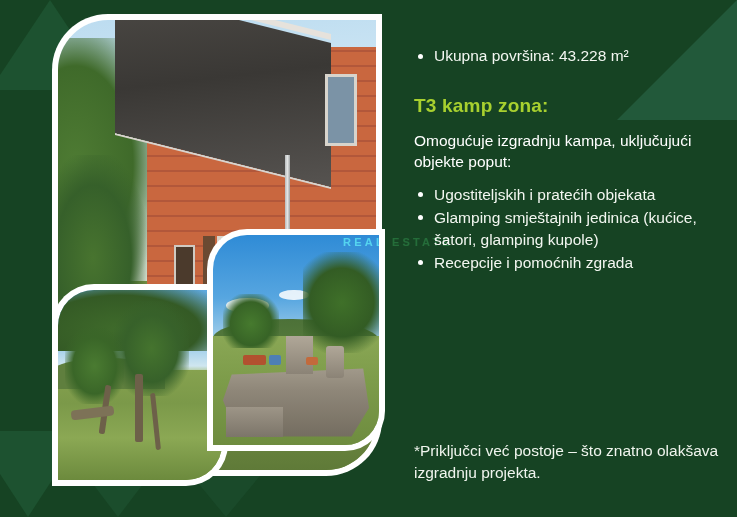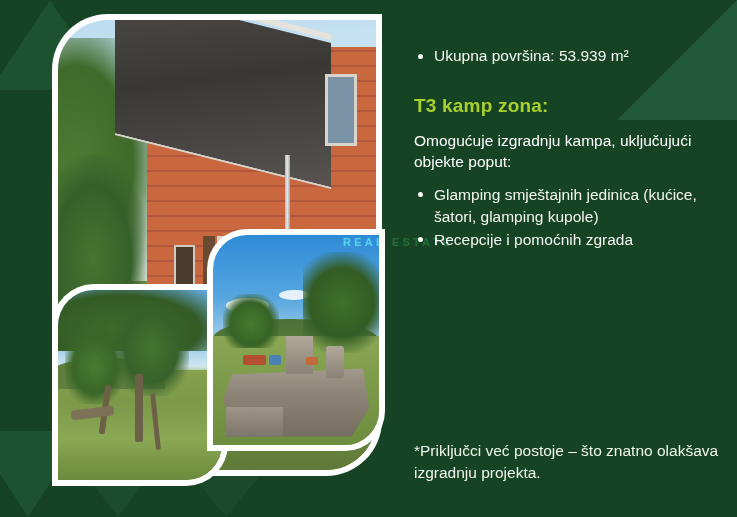--- a/index.html
+++ b/index.html
@@ -440,27 +440,28 @@
 </div>
 
 <div class="watermark">
   <div class="wm-sub">REAL ESTATE</div>
 </div>
 
 <div class="panel">
 
   <div class="blk blk-surface">
     <ul class="bullets">
-      <li>Ukupna površina: 53.939 m²</li>
+      <li>Ukupna površina: 43.228 m²</li>
     </ul>
   </div>
 
   <div class="blk blk-zone">
     <div class="heading">T3 kamp zona:</div>
     <div class="subhead">Omogućuje izgradnju kampa, uključujući objekte poput:</div>
     <ul class="bullets">
+      <li>Ugostiteljskih i pratećih objekata</li>
       <li>Glamping smještajnih jedinica (kućice, šatori, glamping kupole)</li>
       <li>Recepcije i pomoćnih zgrada</li>
     </ul>
   </div>
 </div>
 
 <div class="footnote">*Priključci već postoje – što znatno olakšava izgradnju projekta.</div>
 
 </body></html>

